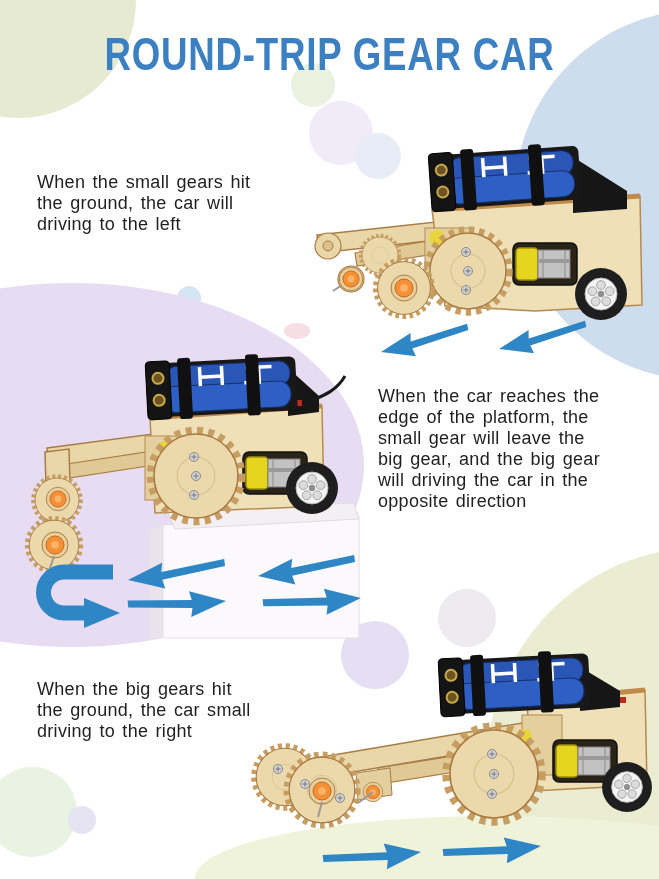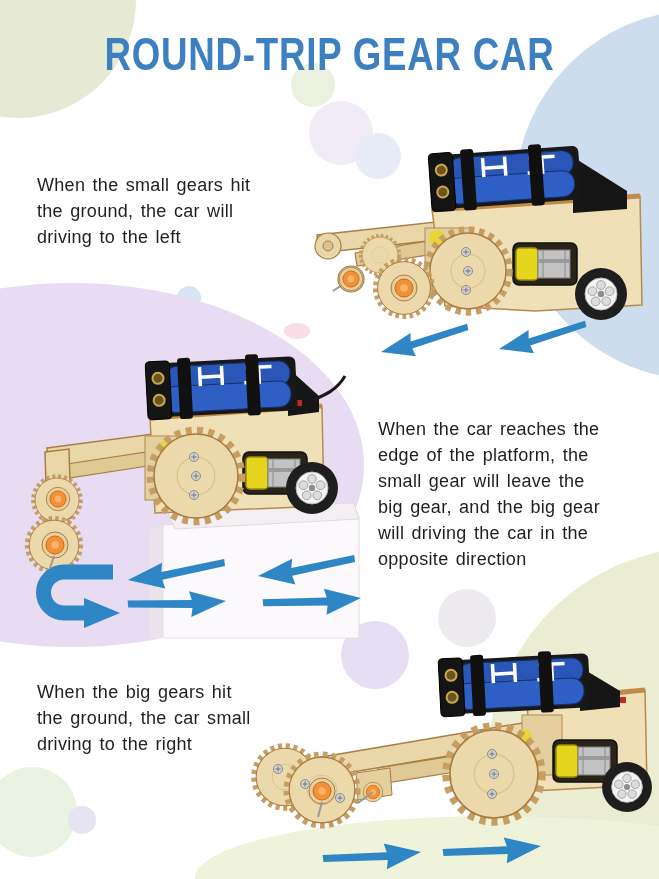--- a/index.html
+++ b/index.html
@@ -19,24 +19,24 @@
   .b-lav-mid{left:341px;top:621px;width:68px;height:68px;background:#e6def3;}
   .b-gray-mid{left:438px;top:589px;width:58px;height:58px;background:#edeaf0;}
   .b-olive-br{left:487px;top:547px;width:436px;height:436px;background:#eaedd2;}
   .b-green-ground{left:195px;top:816px;width:600px;height:124px;background:#eff3da;}
   .b-green-bl{left:-13px;top:767px;width:90px;height:90px;background:#e8f4e1;}
   .b-lav-bl{left:68px;top:806px;width:28px;height:28px;background:#e6e4f3;}
   
   .title{position:absolute;left:0;right:0;top:26px;text-align:center;}
   .title-inner{display:inline-block;transform:scaleX(.78);transform-origin:50% 50%;
     font-size:47px;font-weight:700;letter-spacing:1px;color:#3d80c1;white-space:nowrap;}
-  .cap{position:absolute;color:#1f1f1f;font-size:18px;line-height:26px;
+  .cap{position:absolute;color:#1f1f1f;font-size:18px;line-height:21px;
     letter-spacing:.3px;word-spacing:2px;white-space:pre-line;}
   .cap1{left:37px;top:172px;width:270px;}
-  .cap2{left:378px;top:416px;width:275px;}
+  .cap2{left:378px;top:386px;width:275px;}
   .cap3{left:37px;top:679px;width:270px;}
   
   .layer{position:absolute;pointer-events:none;}
   .car1{left:295px;top:133px;}
   .car2{left:5px;top:348px;}
   .car3{left:228px;top:645px;}
   .arrow-layer{left:0;top:0;}
 </style>
 </head>
 <body>

